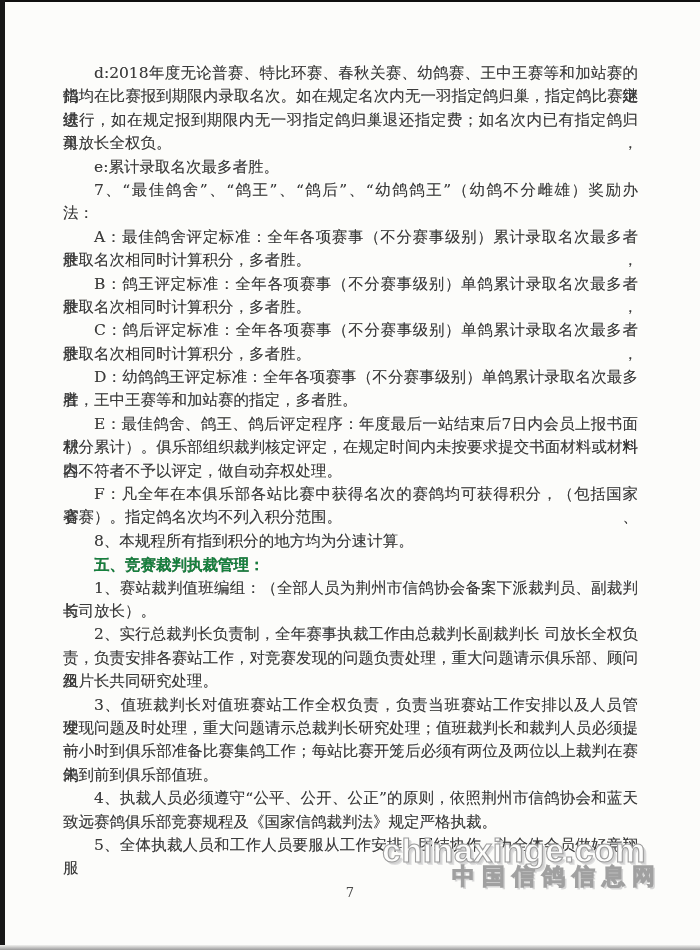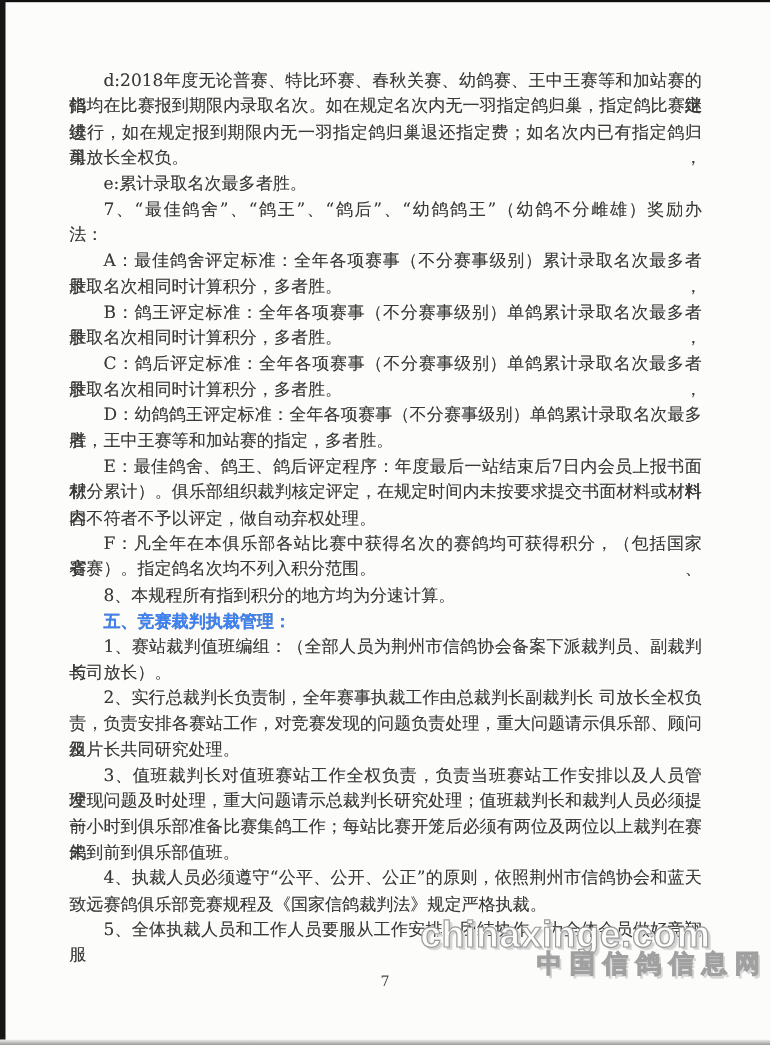--- a/index.html
+++ b/index.html
@@ -34,21 +34,21 @@
     line-height: 23.4px;
     white-space: nowrap;
     overflow: visible;
   }
   .line.fill {
     white-space: normal;
     text-align: justify;
     text-align-last: justify;
   }
   .line.indent { text-indent: 2em; }
-  .line.bold   { font-weight: 700; color: #3b82f6; text-shadow: 0 0 0.6px rgba(0,0,0,0.5); }
+  .line.bold   { font-weight: 700; color: #15803d; text-shadow: 0 0 0.6px rgba(0,0,0,0.5); }
 
   
   .wm-en {
     position: absolute;
     left: 382px;
     top: 831px;
     font-family: "Liberation Sans", "DejaVu Sans", sans-serif;
     font-weight: 700;
     font-size: 34px;
     letter-spacing: 0.5px;
@@ -60,21 +60,20 @@
     position: absolute;
     left: 452px;
     top: 861px;
     font-family: "DejaVu Sans", "Liberation Sans", sans-serif;
     font-weight: 700;
     font-size: 23px;
     letter-spacing: 7px;
     color: #fdfdfc;
     -webkit-text-stroke: 1px #a0a0a0;
     text-shadow: 2px 2px 0 #d6d6d6;
-    margin-left: 36px;
   }
 
   .page-number {
     position: absolute;
     left: 0;
     top: 885px;
     width: 700px;
     text-align: center;
     font-size: 13px;
     color: #4a4a4a;

